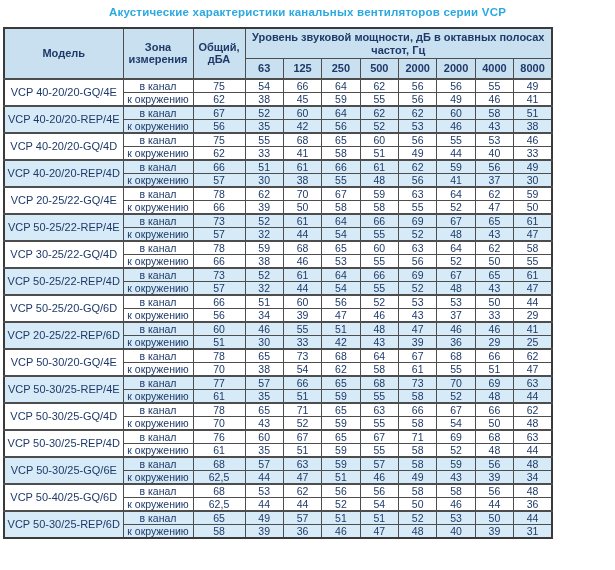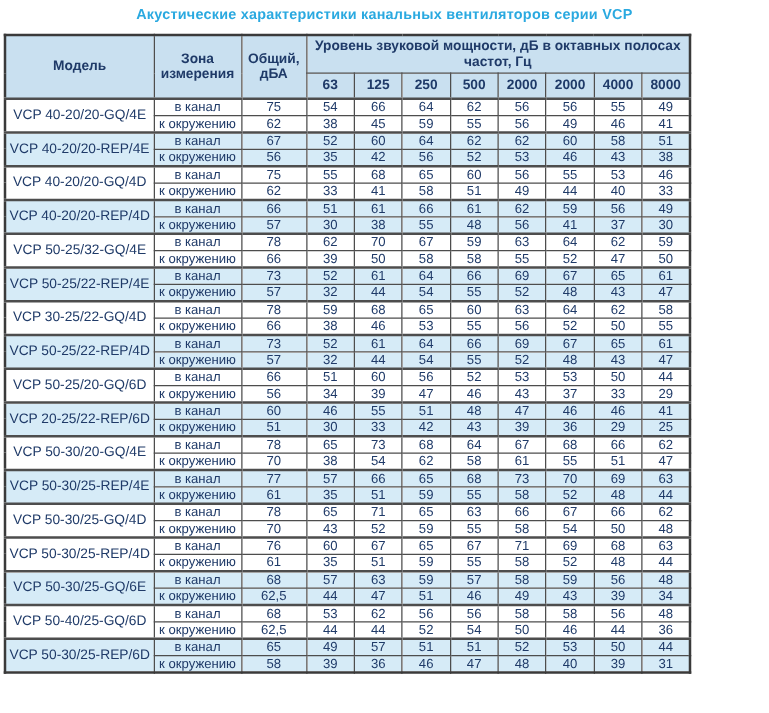--- a/index.html
+++ b/index.html
@@ -186,21 +186,21 @@
           <td>30</td>
           <td>38</td>
           <td>55</td>
           <td>48</td>
           <td>56</td>
           <td>41</td>
           <td>37</td>
           <td>30</td>
         </tr>
         <tr class="group-start">
-          <td rowspan="2" class="model">VCP 50-25/32-GQ/4E</td>
+          <td rowspan="2" class="model">VCP 20-25/22-GQ/4E</td>
           <td>в канал</td>
           <td>78</td>
           <td>62</td>
           <td>70</td>
           <td>67</td>
           <td>59</td>
           <td>63</td>
           <td>64</td>
           <td>62</td>
           <td>59</td>

